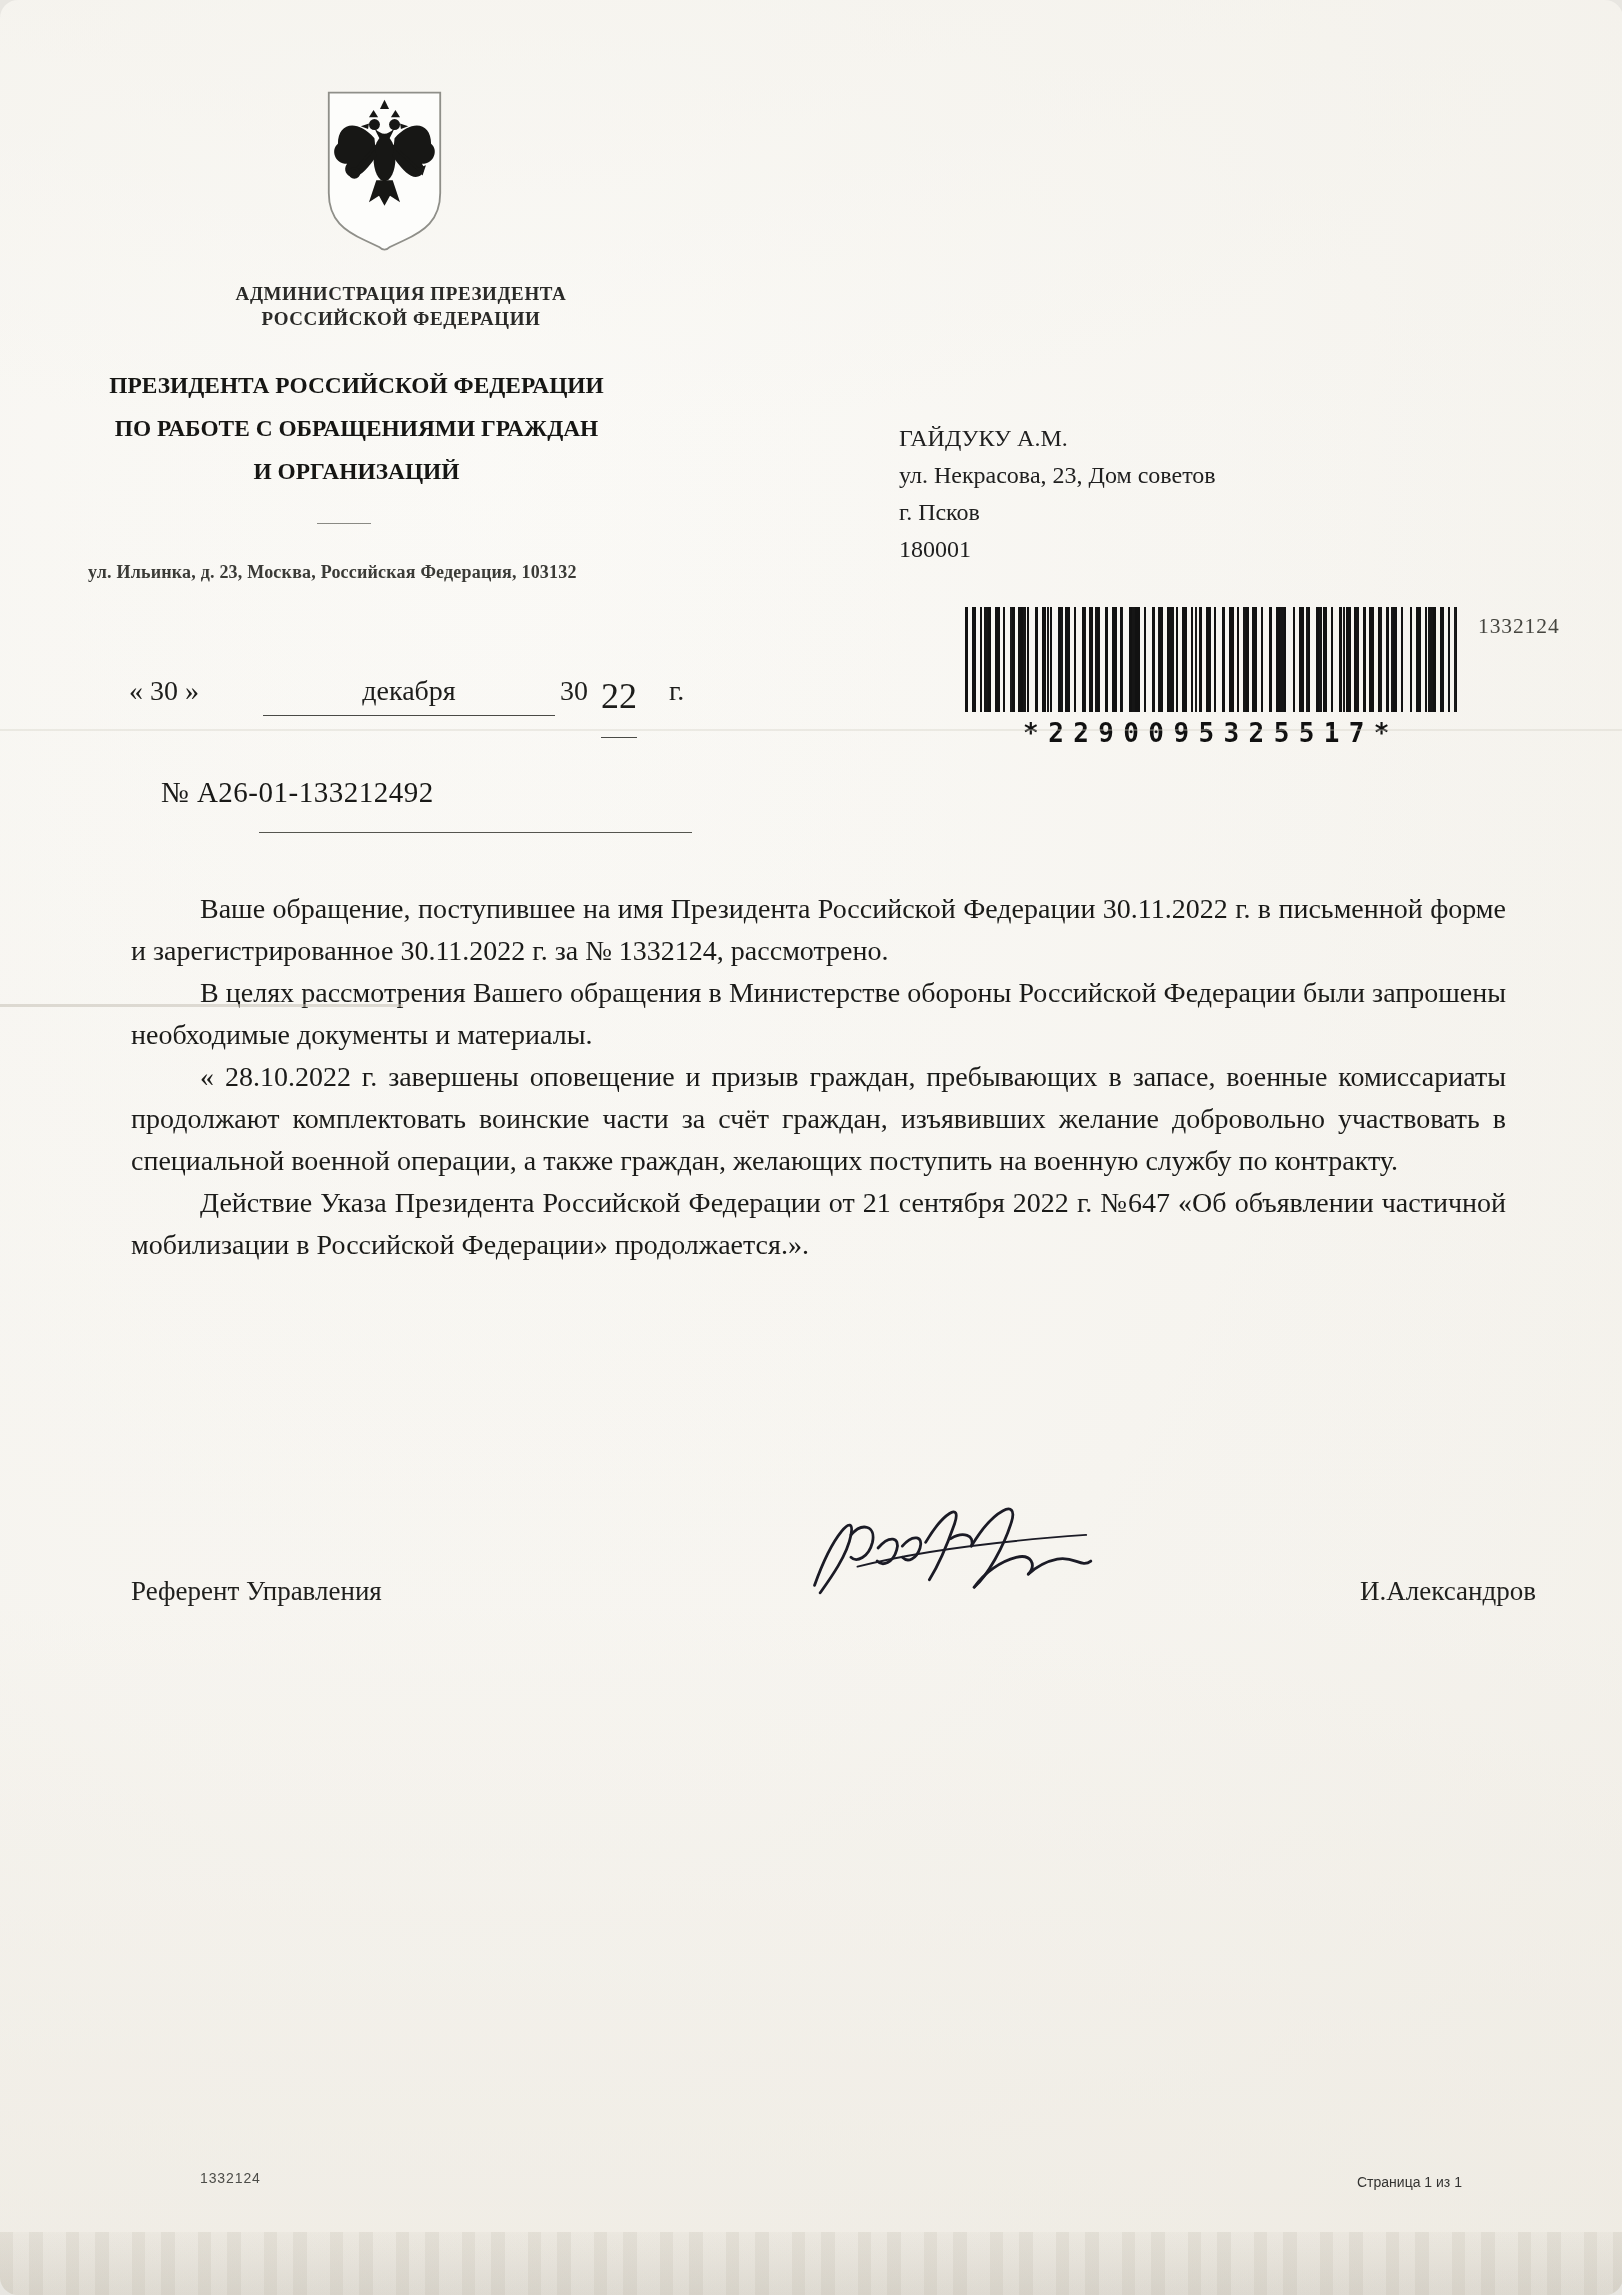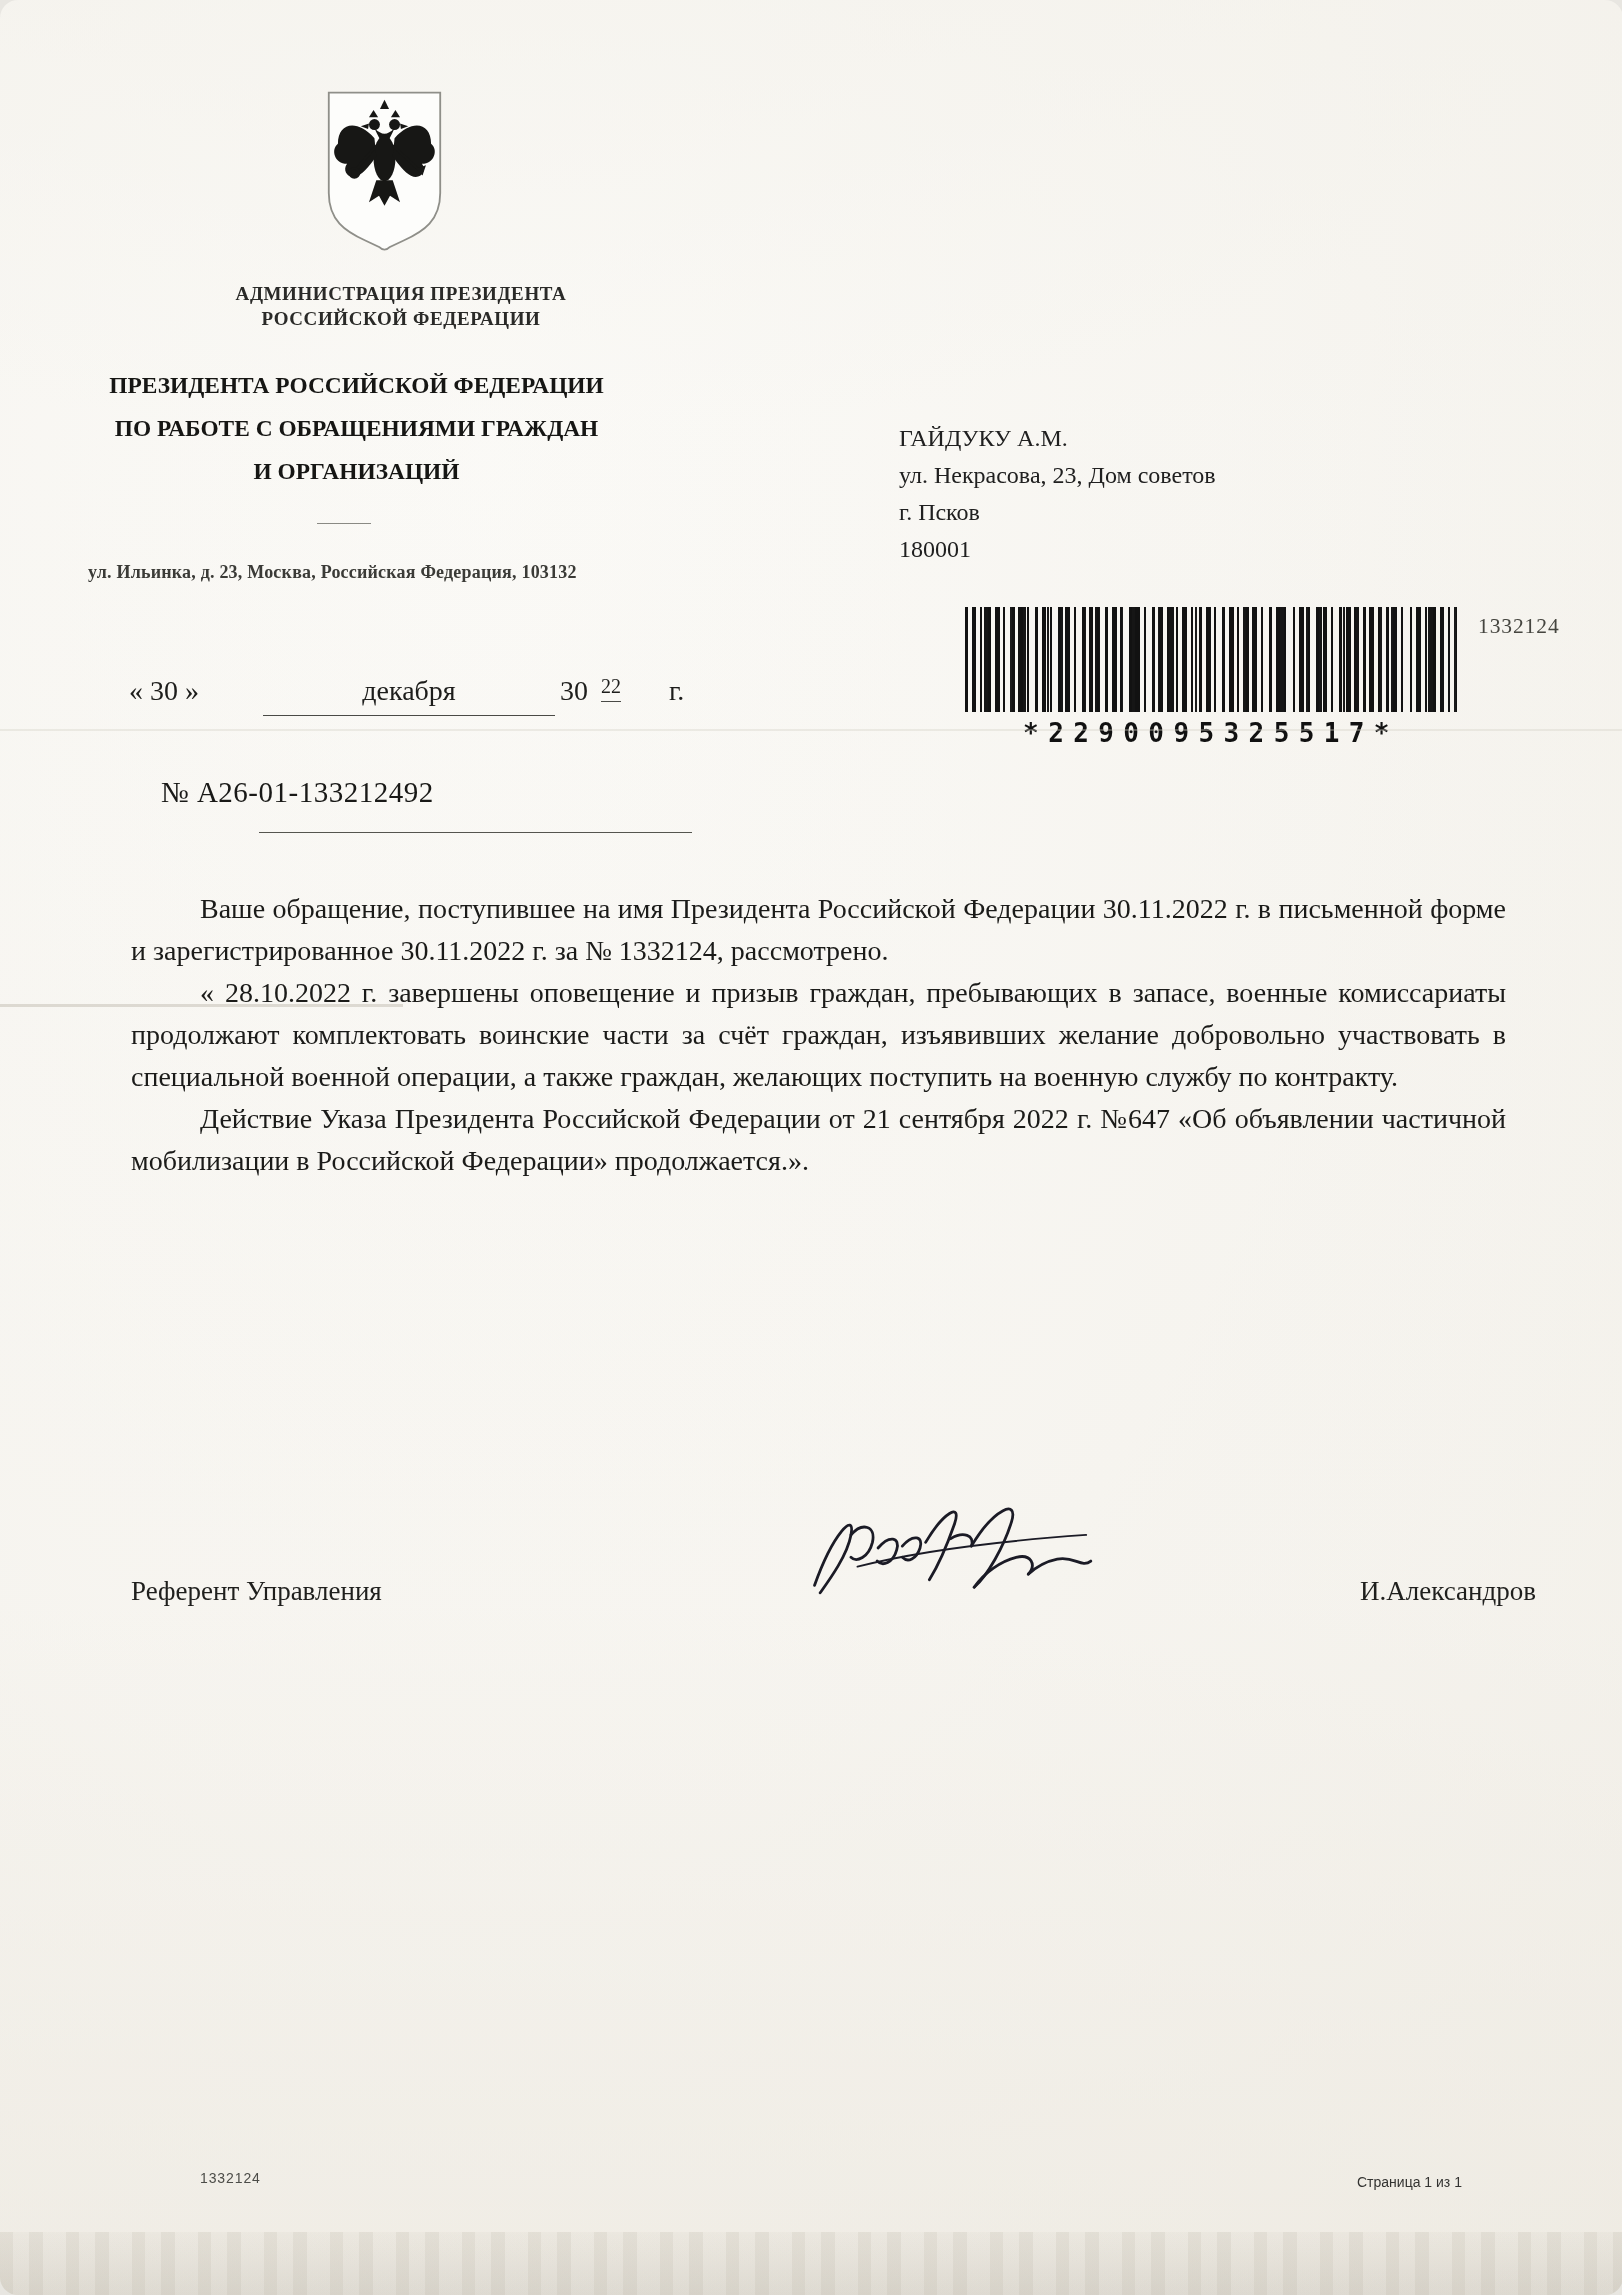--- a/index.html
+++ b/index.html
@@ -31,21 +31,21 @@
       repeating-linear-gradient(90deg,transparent 0 8.4px,#1a1a1a 8.4px 10.3px,transparent 10.3px 19px,#161616 19px 24px,transparent 24px 37px);
   }
   .barcode-digits{position:absolute;left:0;top:111px;width:492px;text-align:center;
     font-family:"DejaVu Sans Mono","Liberation Mono",monospace;font-weight:bold;
     font-size:26px;letter-spacing:9.4px;color:#111;white-space:nowrap;}
   .barcode-ref{left:1478px;top:614px;font-size:21.5px;color:#45453f;letter-spacing:0.9px;}
   
   .date-open{left:129px;top:675px;font-size:28px;}
   .date-month{left:263px;top:675px;width:292px;text-align:center;font-size:28px;border-bottom:1.9px solid #4a4a46;padding-bottom:7.5px;}
   .date-yr1{left:560px;top:675px;font-size:28px;}
-  .date-yr2{left:601px;top:675px;font-size:20px;border-bottom:1.9px solid #4a4a46;padding-bottom:3px;}
+  .date-yr2{left:601px;top:675px;font-size:36px;border-bottom:1.9px solid #4a4a46;padding-bottom:20px;}
   .date-unit{left:669px;top:675px;font-size:28px;}
   .doc-number{left:161px;top:776px;font-size:29px;letter-spacing:0.5px;color:#191917;}
   .num-underline{left:259px;top:832px;width:433px;border-top:1.9px solid #55554f;}
   
   .body-text{left:131px;top:888px;width:1375px;font-size:28px;line-height:42px;
     text-align:justify;color:#1b1b19;}
   .body-text p{margin:0;text-indent:69px;}
   
   .sig-position{left:131px;top:1576px;font-size:27px;color:#1f1f1d;}
   .sig-graphic{left:801px;top:1492px;width:309px;height:126px;}
@@ -126,20 +126,21 @@
   <span class="abs date-month">декабря</span>
   <span class="abs date-yr1">30</span>
   <span class="abs date-yr2">22</span>
   <span class="abs date-unit">г.</span>
 
   <div class="abs doc-number">№ А26-01-133212492</div>
   <div class="abs num-underline"></div>
 
   <div class="abs body-text">
     <p>Ваше обращение,  поступившее на имя Президента Российской Федерации 30.11.2022 г. в письменной форме и зарегистрированное 30.11.2022 г. за № 1332124, рассмотрено.</p>
+    <p>В целях рассмотрения Вашего обращения в Министерстве обороны Российской Федерации были запрошены необходимые документы и материалы.</p>
     <p>« 28.10.2022 г. завершены оповещение и призыв граждан, пребывающих в запасе, военные комиссариаты продолжают комплектовать воинские части за счёт граждан, изъявивших желание добровольно участвовать в специальной военной операции, а также граждан, желающих поступить на военную службу по контракту.</p>
     <p>Действие Указа Президента Российской Федерации от 21 сентября 2022 г. №647 «Об объявлении частичной мобилизации в Российской Федерации» продолжается.».</p>
   </div>
 
   <div class="abs sig-position">Референт Управления</div>
   <div class="abs sig-graphic">
     <svg width="309" height="126" viewBox="0 0 330 135" xmlns="http://www.w3.org/2000/svg">
       <g fill="none" stroke="#1b1b26" stroke-width="3" stroke-linecap="round">
         <path d="M14,100 C34,44 58,20 53,46 C49,68 30,94 20,108"></path>
         <path d="M53,46 C65,32 80,36 76,54 C72,70 59,76 53,70"></path>

